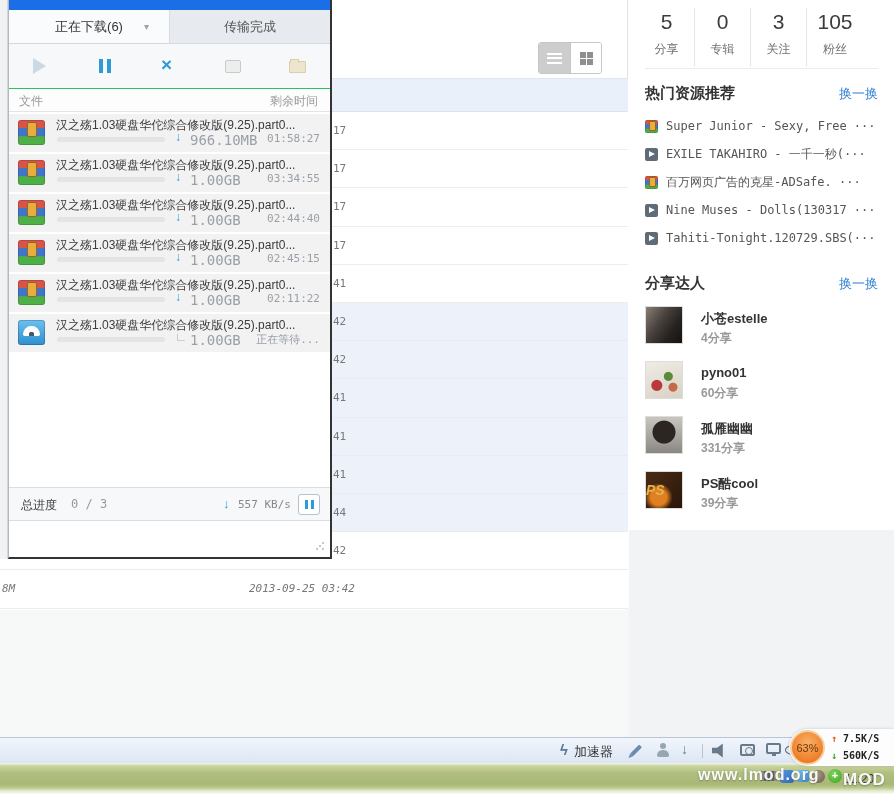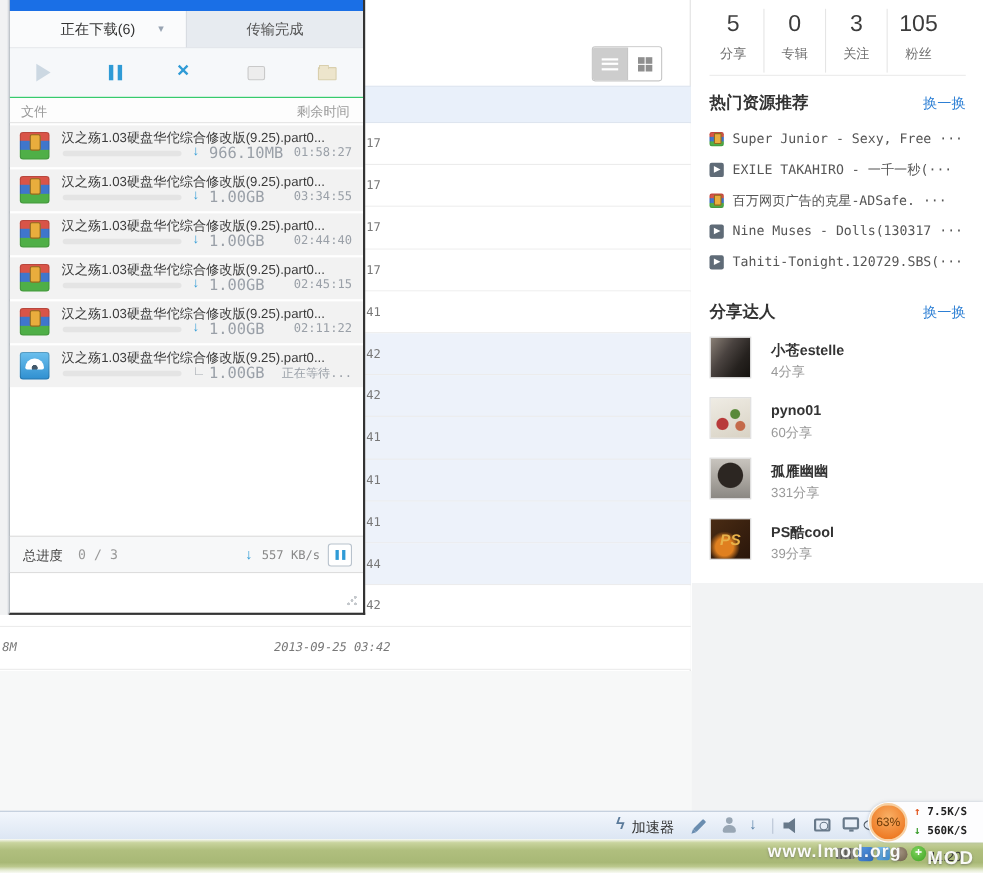--- a/index.html
+++ b/index.html
@@ -43,28 +43,28 @@
   .sec-head { position:absolute; left:16px; width:233px; display:flex; justify-content:space-between; align-items:center; }
   .sec-head.hot { top:84px; }
   .sec-head.sharer { top:274px; }
   .sec-title { font-size:15px; font-weight:bold; color:#333; }
   .refresh-link { font-size:13px; color:#2d7fd4; cursor:pointer; }
   .hot-list { position:absolute; left:16px; top:112px; width:240px; }
   .hot-item { position:relative; height:28px; display:flex; align-items:center; }
   .hot-text { margin-left:8px; font-family:"DejaVu Sans Mono",monospace; font-size:12px; color:#555; white-space:nowrap; overflow:hidden; width:215px; }
   .sharer-list { position:absolute; left:16px; top:304px; width:233px; }
   .sharer-item { position:relative; height:55px; }
-  .avatar { position:absolute; left:0; top:2px; width:38px; height:38px; border:1px solid #ddd; display:flex; align-items:center; justify-content:center; }
+  .avatar { position:absolute; left:0; top:2px; width:38px; height:38px; border:1px solid #ddd; display:flex; align-items:center; }
   .av1 { background:linear-gradient(125deg,#8a8076 0%,#4a4340 38%,#26221f 70%,#15120f 100%); }
   .av2 { background:radial-gradient(circle at 30% 65%,#b83a3a 0 5px,transparent 6px),radial-gradient(circle at 62% 40%,#5a8a3a 0 4px,transparent 5px),radial-gradient(circle at 75% 70%,#c46a4a 0 4px,transparent 5px),linear-gradient(160deg,#efece4,#d8d2c4); }
   .av3 { background:radial-gradient(circle at 50% 42%,#2c2622 0 11px,transparent 12px),linear-gradient(180deg,#c8c4be 0%,#a8a49e 55%,#8a8782 100%); }
   .av4 { background:radial-gradient(circle at 35% 70%,#e08020 0 8px,transparent 14px),linear-gradient(135deg,#4a2c14 0%,#2a160a 100%); }
   .av4 .av-text { font-size:14px; font-weight:bold; color:#e8b24a; font-style:italic; }
   .sharer-name { position:absolute; left:56px; top:6px; font-size:13px; font-weight:bold; color:#333; }
-  .sharer-shares { position:absolute; left:56px; top:26px; font-size:12px; color:#999; }
+  .sharer-shares { position:absolute; left:56px; top:26px; font-size:12px; color:#999;font-weight:bold; }
 
   
   .ic-rar-sm { position:relative; width:13px; height:13px; flex:none; border-radius:2px;
     background:linear-gradient(180deg,#d95448 0 31%,#3f76cc 35% 64%,#4faf47 68% 100%); box-shadow:0 0 0 1px rgba(0,0,0,.12) inset; }
   .ic-rar-sm::after { content:""; position:absolute; left:4px; top:1px; width:5px; height:8px; background:#e9ad3d; border:1px solid #8f6a1e; border-radius:1px; }
   .ic-video-sm { position:relative; width:13px; height:13px; flex:none; border-radius:2px; background:#5f6b77; }
   .ic-video-sm::after { content:""; position:absolute; left:4px; top:3px; border-left:6px solid #fff; border-top:3.5px solid transparent; border-bottom:3.5px solid transparent; }
 
   
   .dlwin { position:absolute; left:8px; top:0; width:324px; height:559px; background:#fff; z-index:5;

